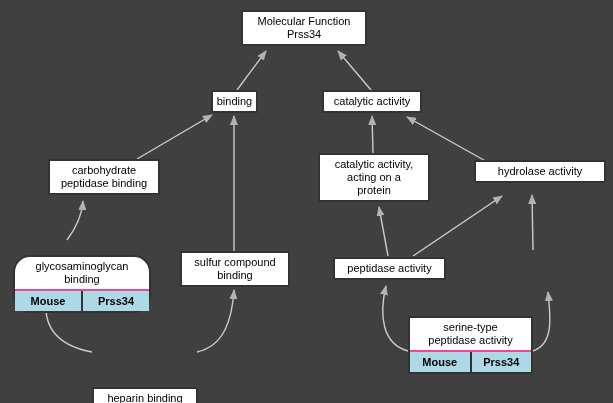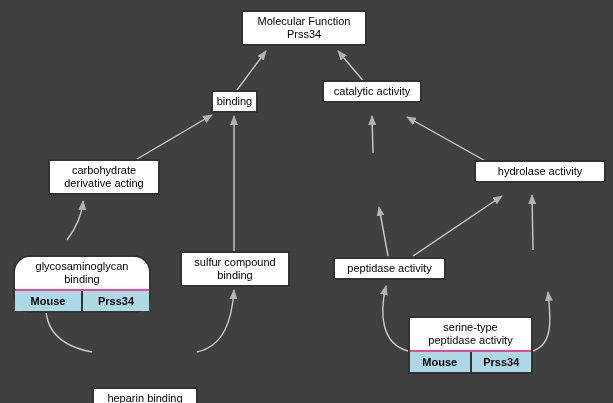--- a/index.html
+++ b/index.html
@@ -80,29 +80,34 @@
 
   <div class="node" style="left:241px; top:10px; width:126px;">
     <div class="label">Molecular Function
 Prss34</div>
   </div>
 
   <div class="node" style="left:211px; top:90px; width:47px;">
     <div class="label">binding</div>
   </div>
 
-  <div class="node" style="left:322px; top:80px; width:100px;">
+  <div class="node" style="left:322px; top:90px; width:100px;">
     <div class="label">catalytic activity</div>
   </div>
 
   <div class="node" style="left:48px; top:159px; width:112px;">
     <div class="label">carbohydrate
-derivative acting</div>
+peptidase binding</div>
   </div>
 
+  <div class="node" style="left:318px; top:153px; width:112px;">
+    <div class="label">catalytic activity,
+acting on a
+protein</div>
+  </div>
 
   <div class="node" style="left:474px; top:160px; width:132px;">
     <div class="label">hydrolase activity</div>
   </div>
 
   <div class="node" style="left:13px; top:255px; width:138px;border-radius:17px;">
     <div class="label">glycosaminoglycan
 binding</div>
     <div class="annot">
       <div class="cell">Mouse</div>

